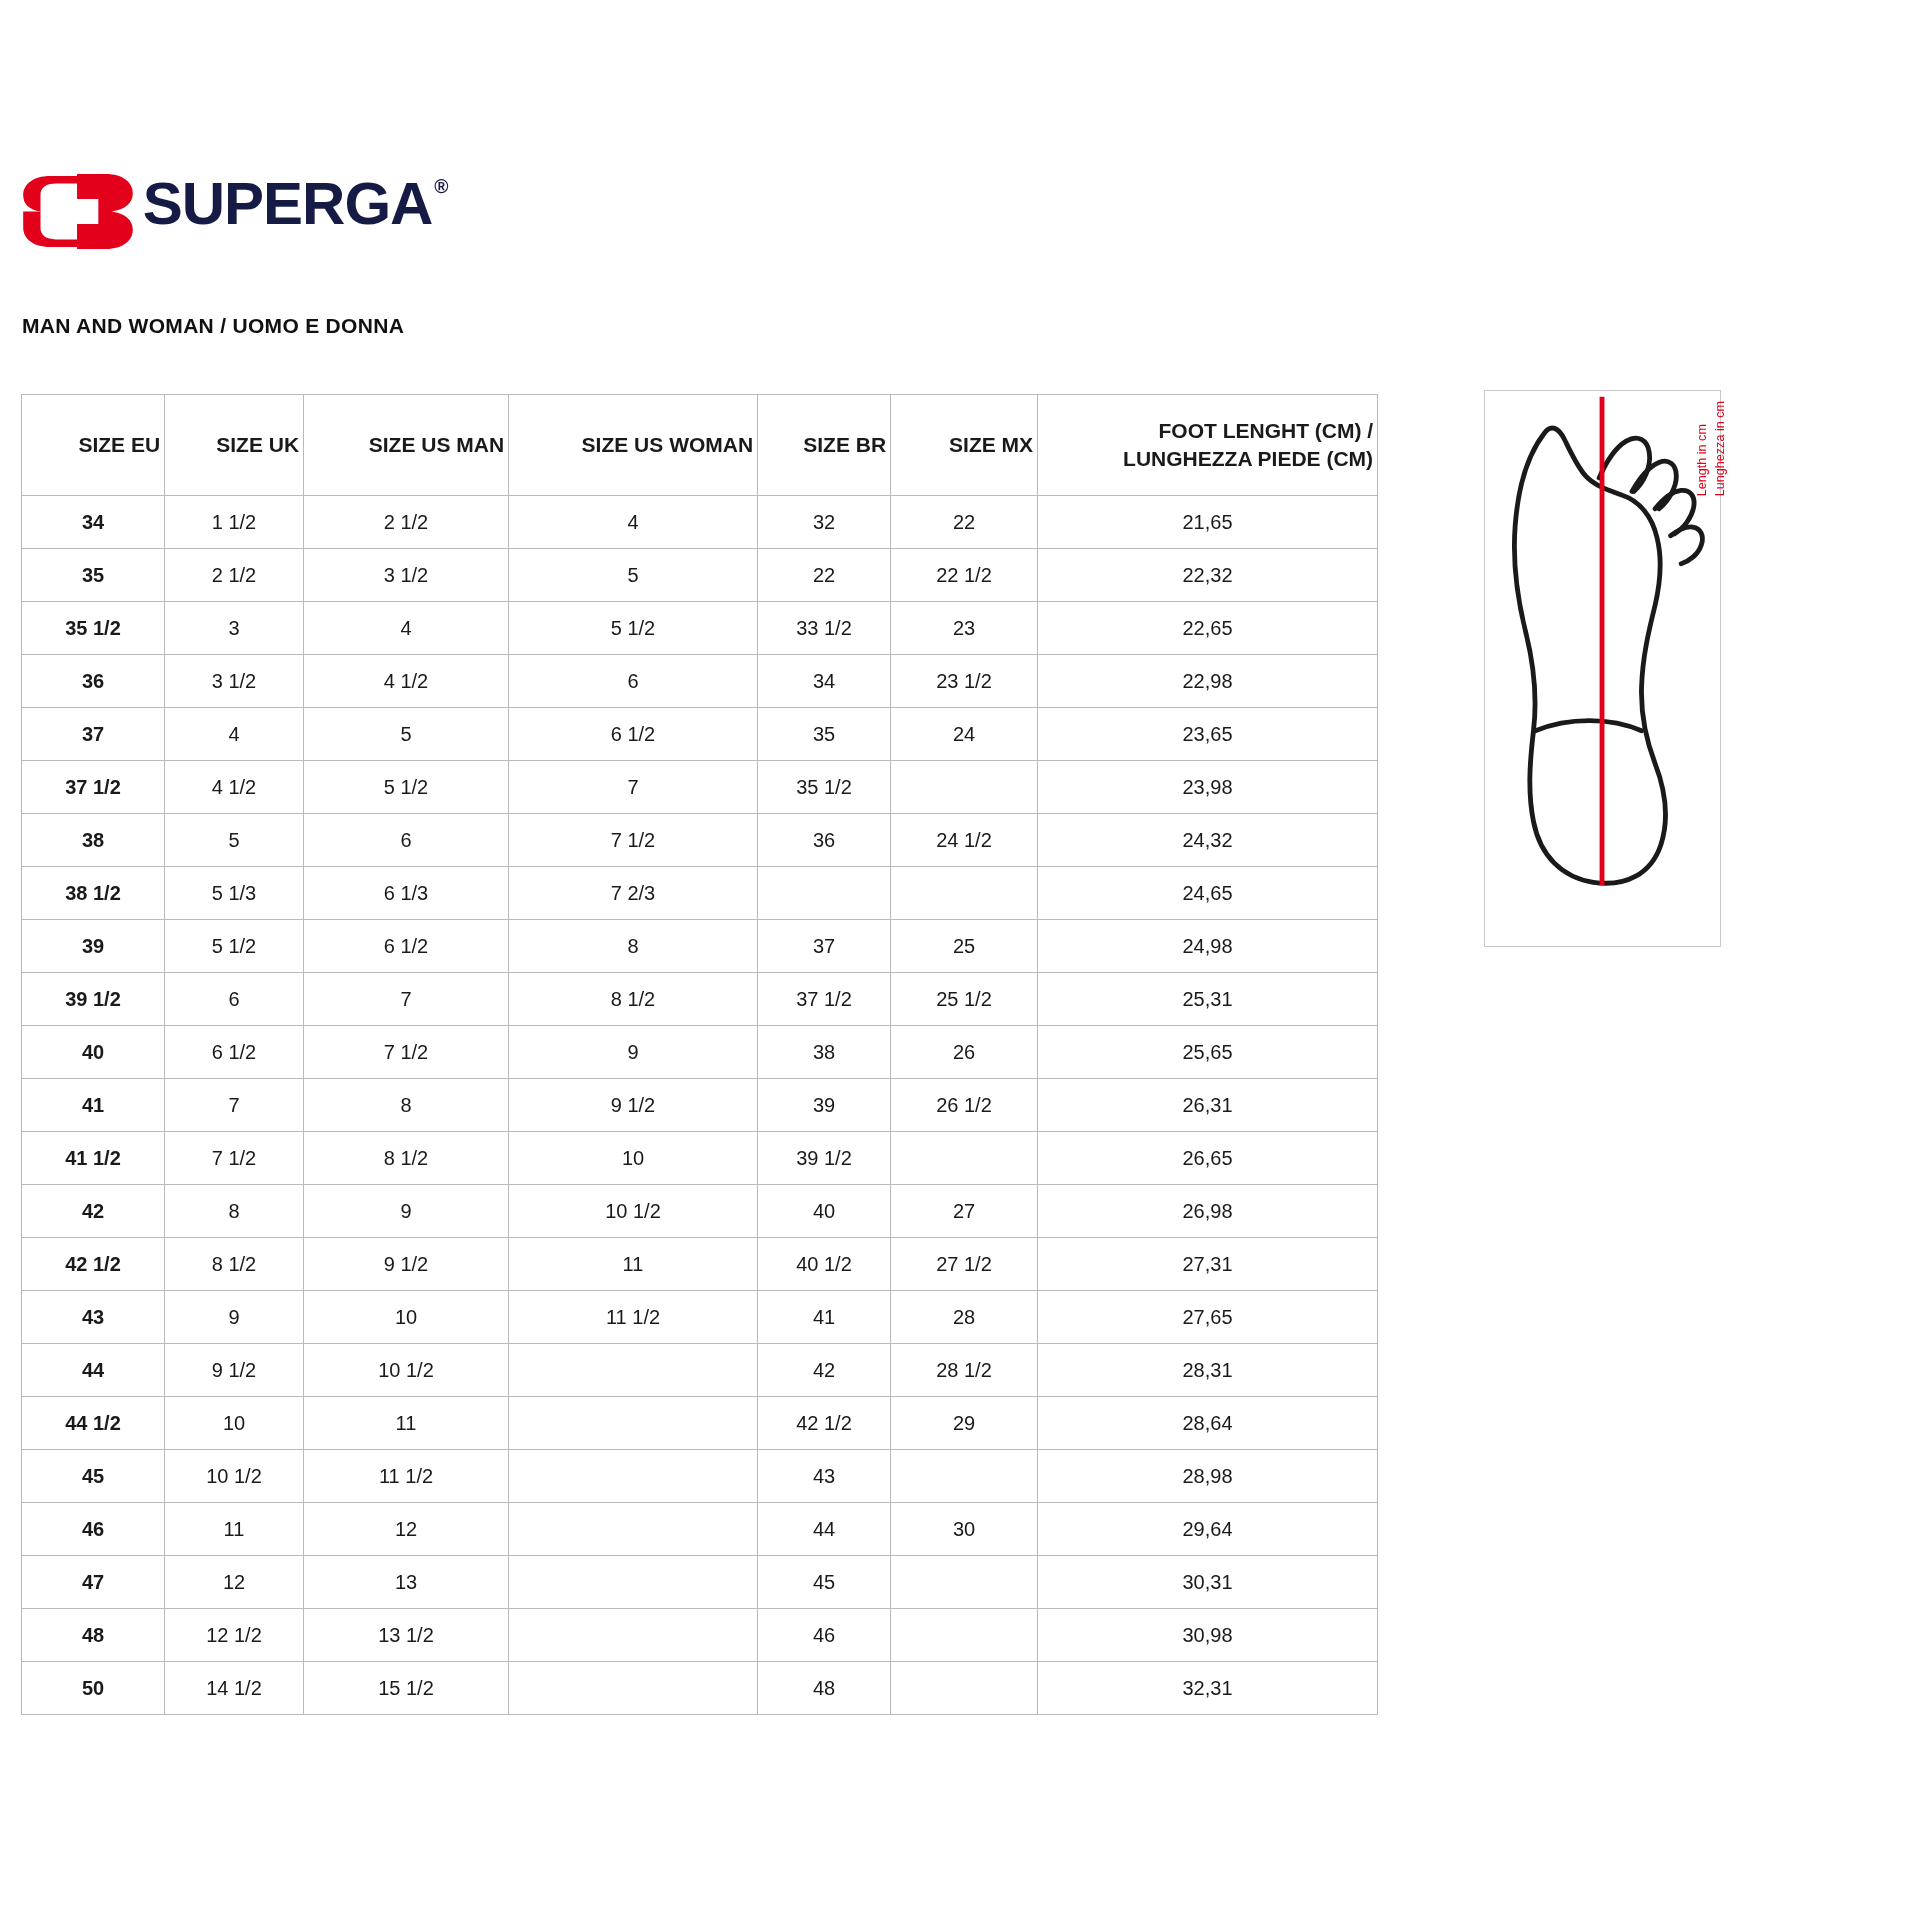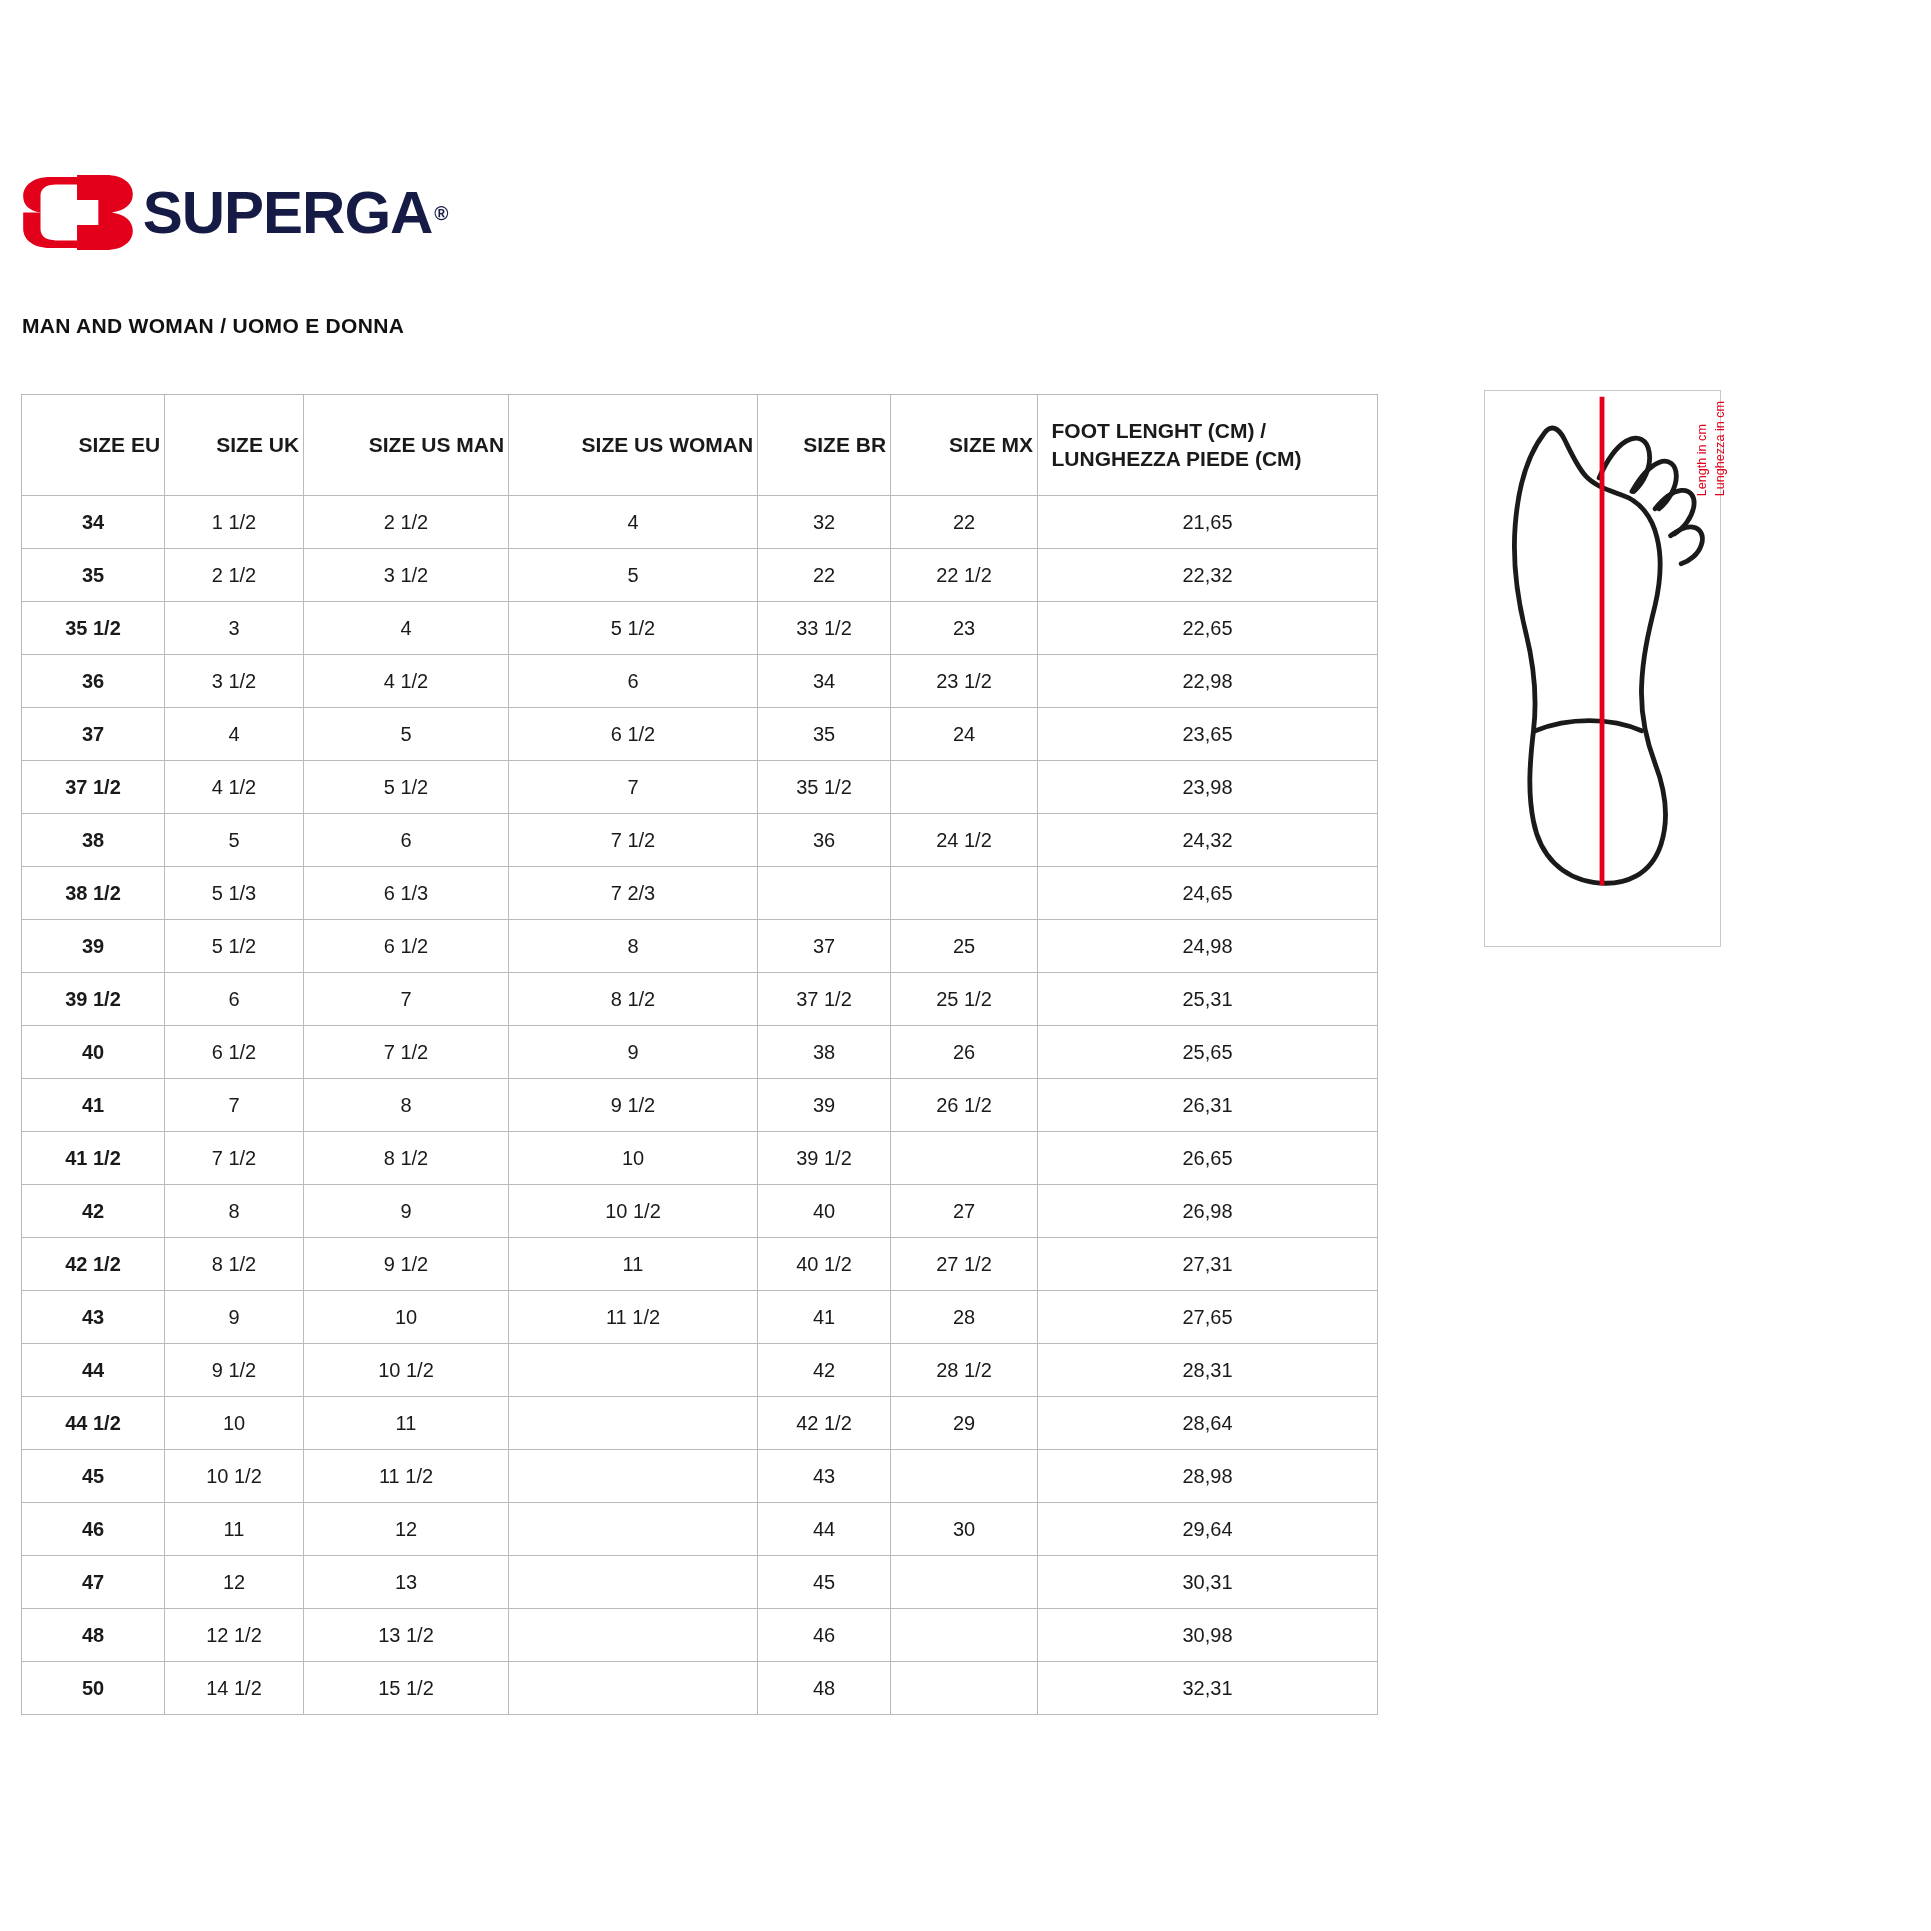--- a/index.html
+++ b/index.html
@@ -22,21 +22,20 @@
     width: 1931px;
     height: 1931px;
   }
 
   
   .logo-wrap {
     position: absolute;
     left: 21px;
     top: 174px;
     display: flex;
-    align-items: center;
     height: 77px;
   }
   .logo-mark {
     width: 114px;
     height: 75px;
     position: relative;
     margin-right: 7.7px;
   }
   .logo-mark svg { display: block; }
   .logo-text {
@@ -96,21 +95,21 @@
     font-size: 21px;
     height: 100px;
     line-height: 1.35;
     text-align: center;
   }
   table.size-table thead th.lead {
     text-align: right;
     padding-left: 13.5px;
   }
   table.size-table thead th.foot-col {
-    text-align: left;
+    text-align: right;
     padding-left: 13.5px;
   }
   table.size-table tbody td.col-eu {
     font-weight: bold;
   }
   
   col.c0 { width: 143px; }
   col.c1 { width: 139px; }
   col.c2 { width: 205px; }
   col.c3 { width: 249px; }

